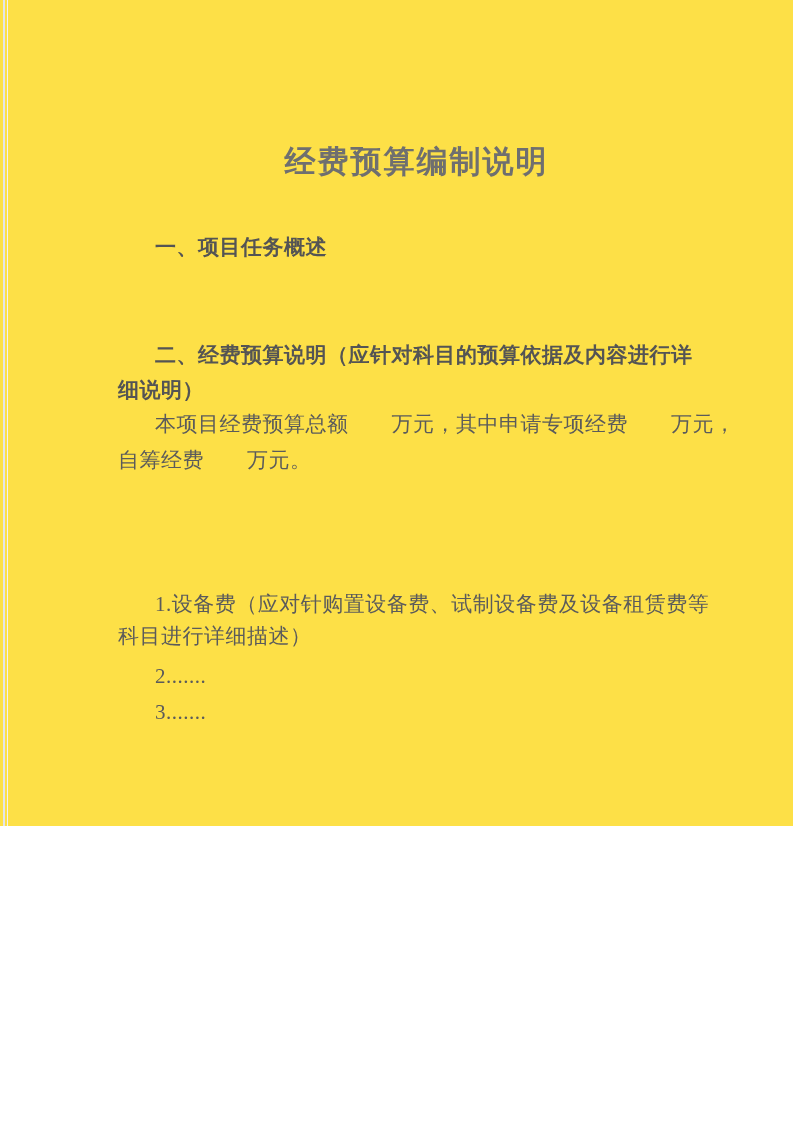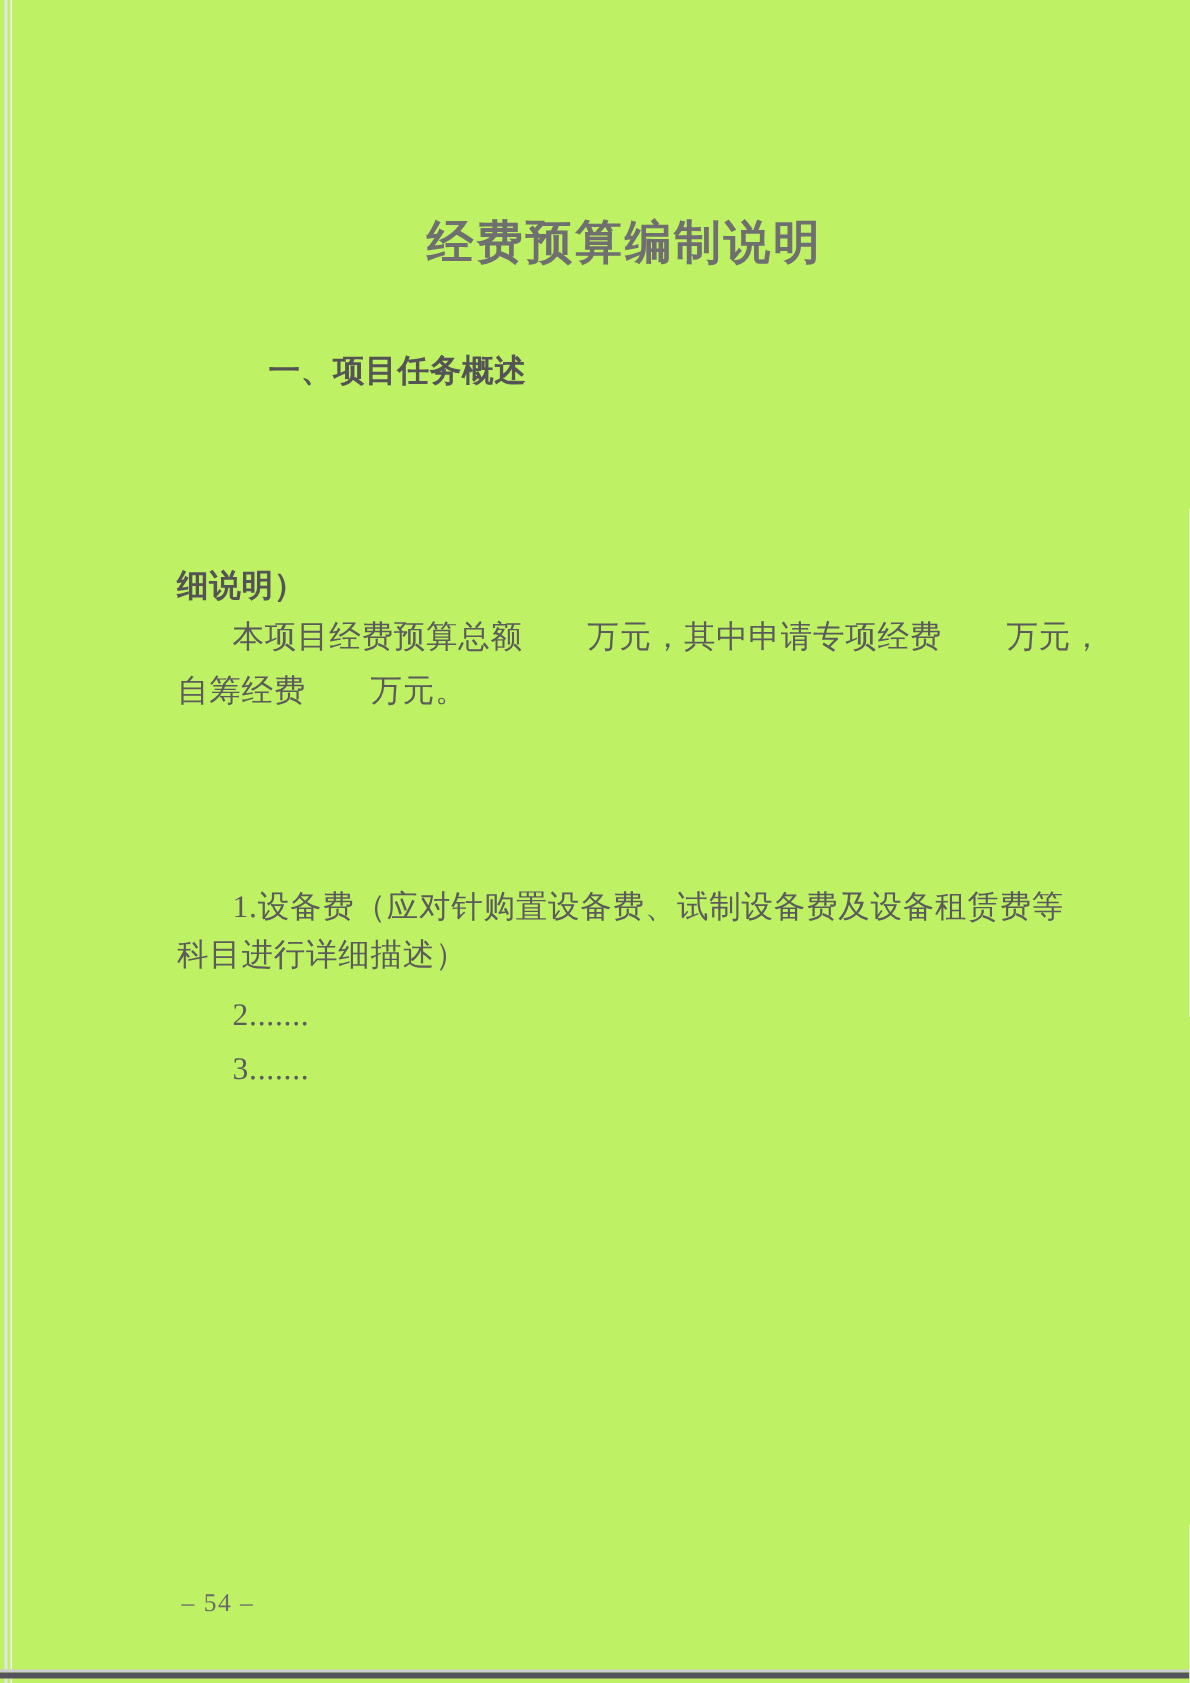--- a/index.html
+++ b/index.html
@@ -1,19 +1,19 @@
 <!DOCTYPE html>
 <html><head>
 <meta charset="utf-8">
 <style>
   html,body{margin:0;padding:0;background:#ffffff;}
   .page{
     position:relative;
-    width:793px;height:1122px;
-    background:#bef264;
+    width:793px;height:826px;
+    background:#fde047;
     overflow:hidden;
     font-family:"Liberation Serif","DejaVu Serif",serif;
   }
   
   .scan-edge-left-outer{position:absolute;left:3px;top:0;width:2px;height:100%;background:#e4e4e9;}
   .scan-edge-left-inner{position:absolute;left:7px;top:0;width:1px;height:100%;background:#f1f1f5;}
   .scan-bottom-soft{position:absolute;left:0;top:1113px;width:100%;height:2px;background:#cdcdd1;}
   .scan-bottom-line{position:absolute;left:0;top:1115px;width:100%;height:4px;background:#54545a;}
   
   .doc-title{
@@ -41,22 +41,23 @@
 </head>
 <body>
 
 <div class="page">
 
   <div class="scan-edge-left-outer"></div>
   <div class="scan-edge-left-inner"></div>
 
   <div class="doc-title">经费预算编制说明</div>
 
-  <div class="line indent bold" style="top:233px;margin-left:24px;">一、项目任务概述</div>
+  <div class="line indent bold" style="top:233px;">一、项目任务概述</div>
 
+  <div class="line indent bold" style="top:341px;">二、经费预算说明（应针对科目的预算依据及内容进行详</div>
   <div class="line flush bold" style="top:376px;">细说明）</div>
 
   <div class="line flush" style="top:446px;">自筹经费　　万元。</div>
   <div class="line indent" style="top:410px;">本项目经费预算总额　　万元，其中申请专项经费　　万元，</div>
 
 
 
   <div class="line indent" style="top:590px;">1.设备费（应对针购置设备费、试制设备费及设备租赁费等</div>
   <div class="line flush" style="top:622px;">科目进行详细描述）</div>
   <div class="line indent" style="top:662px;">2.......</div>

